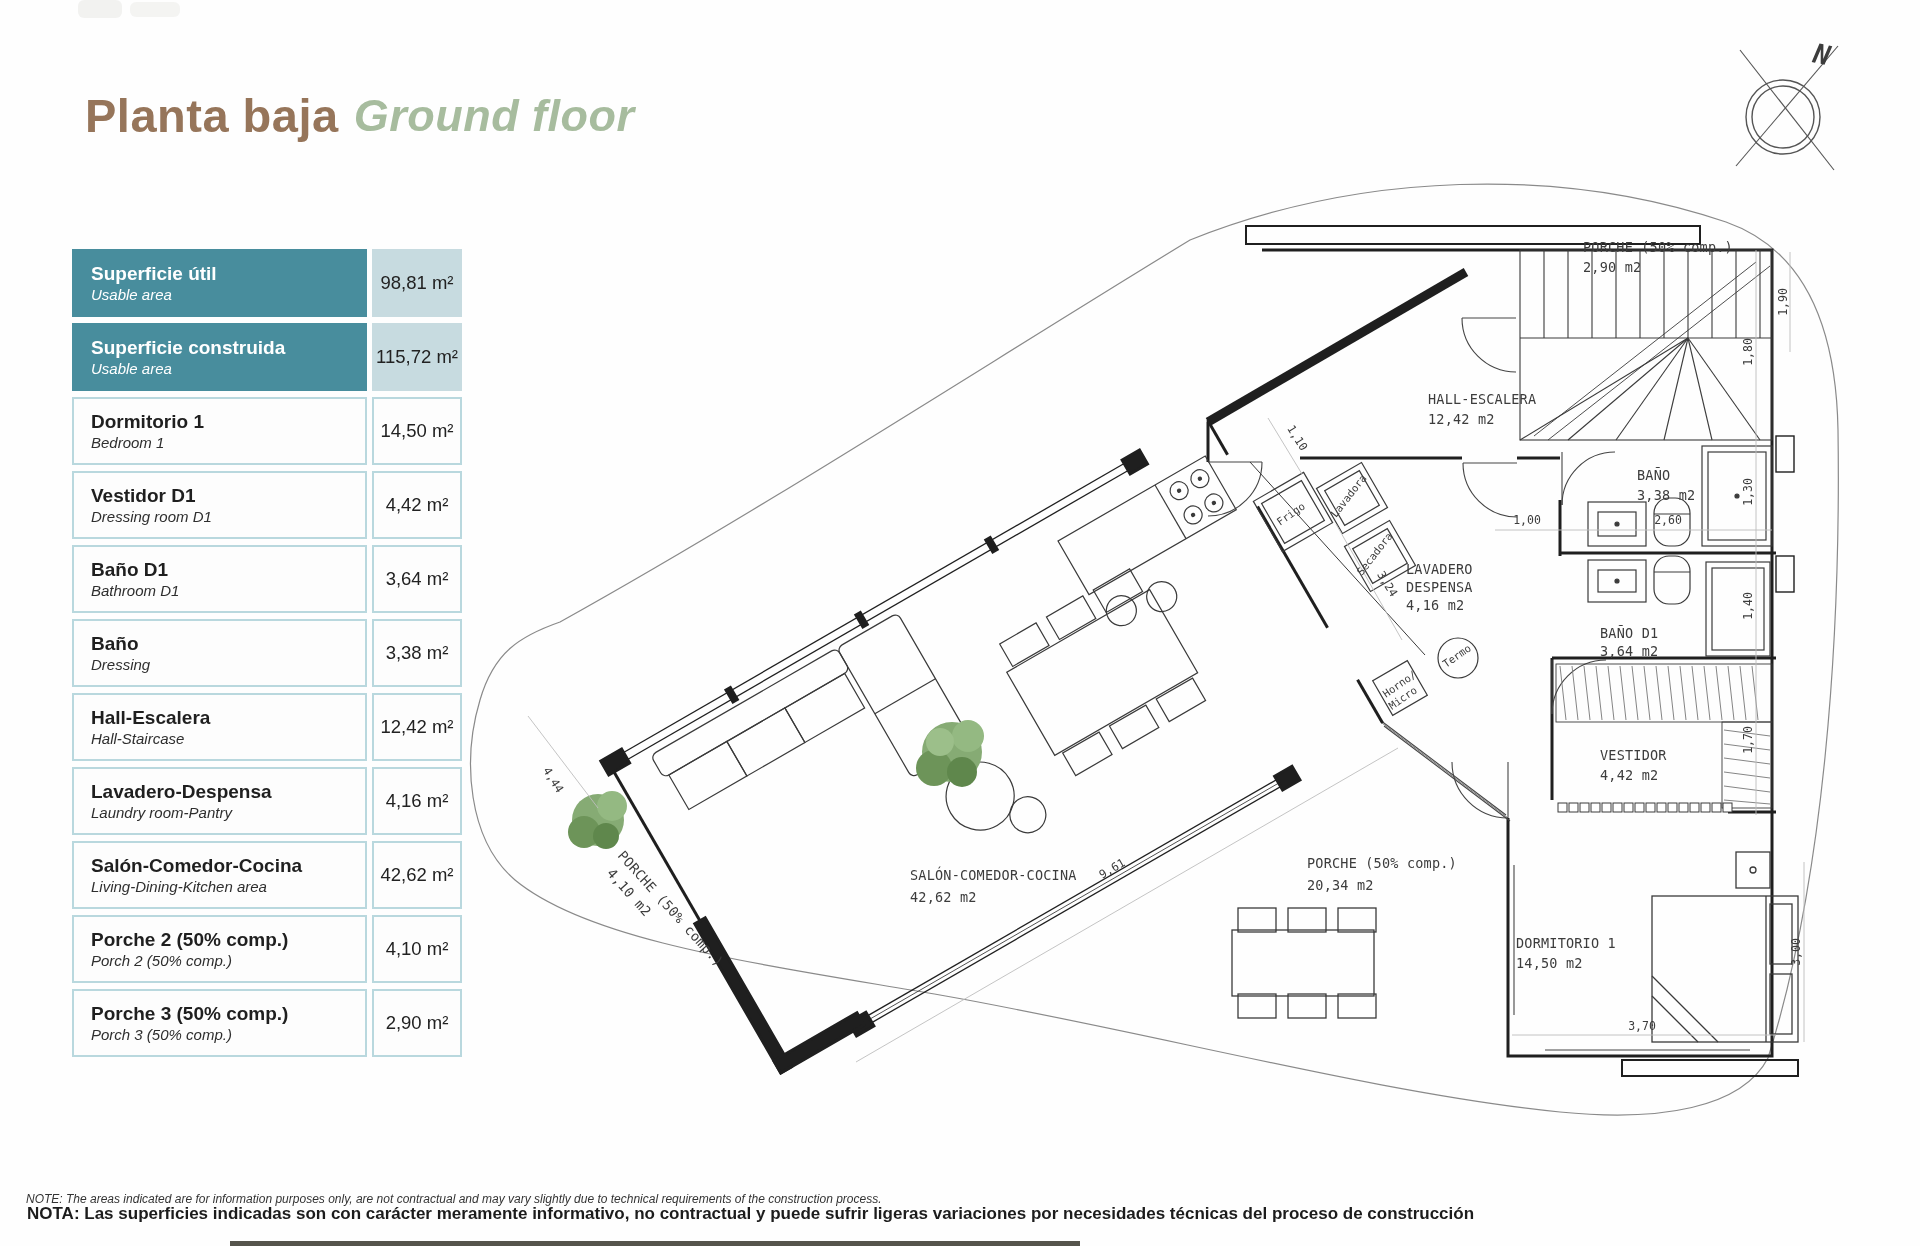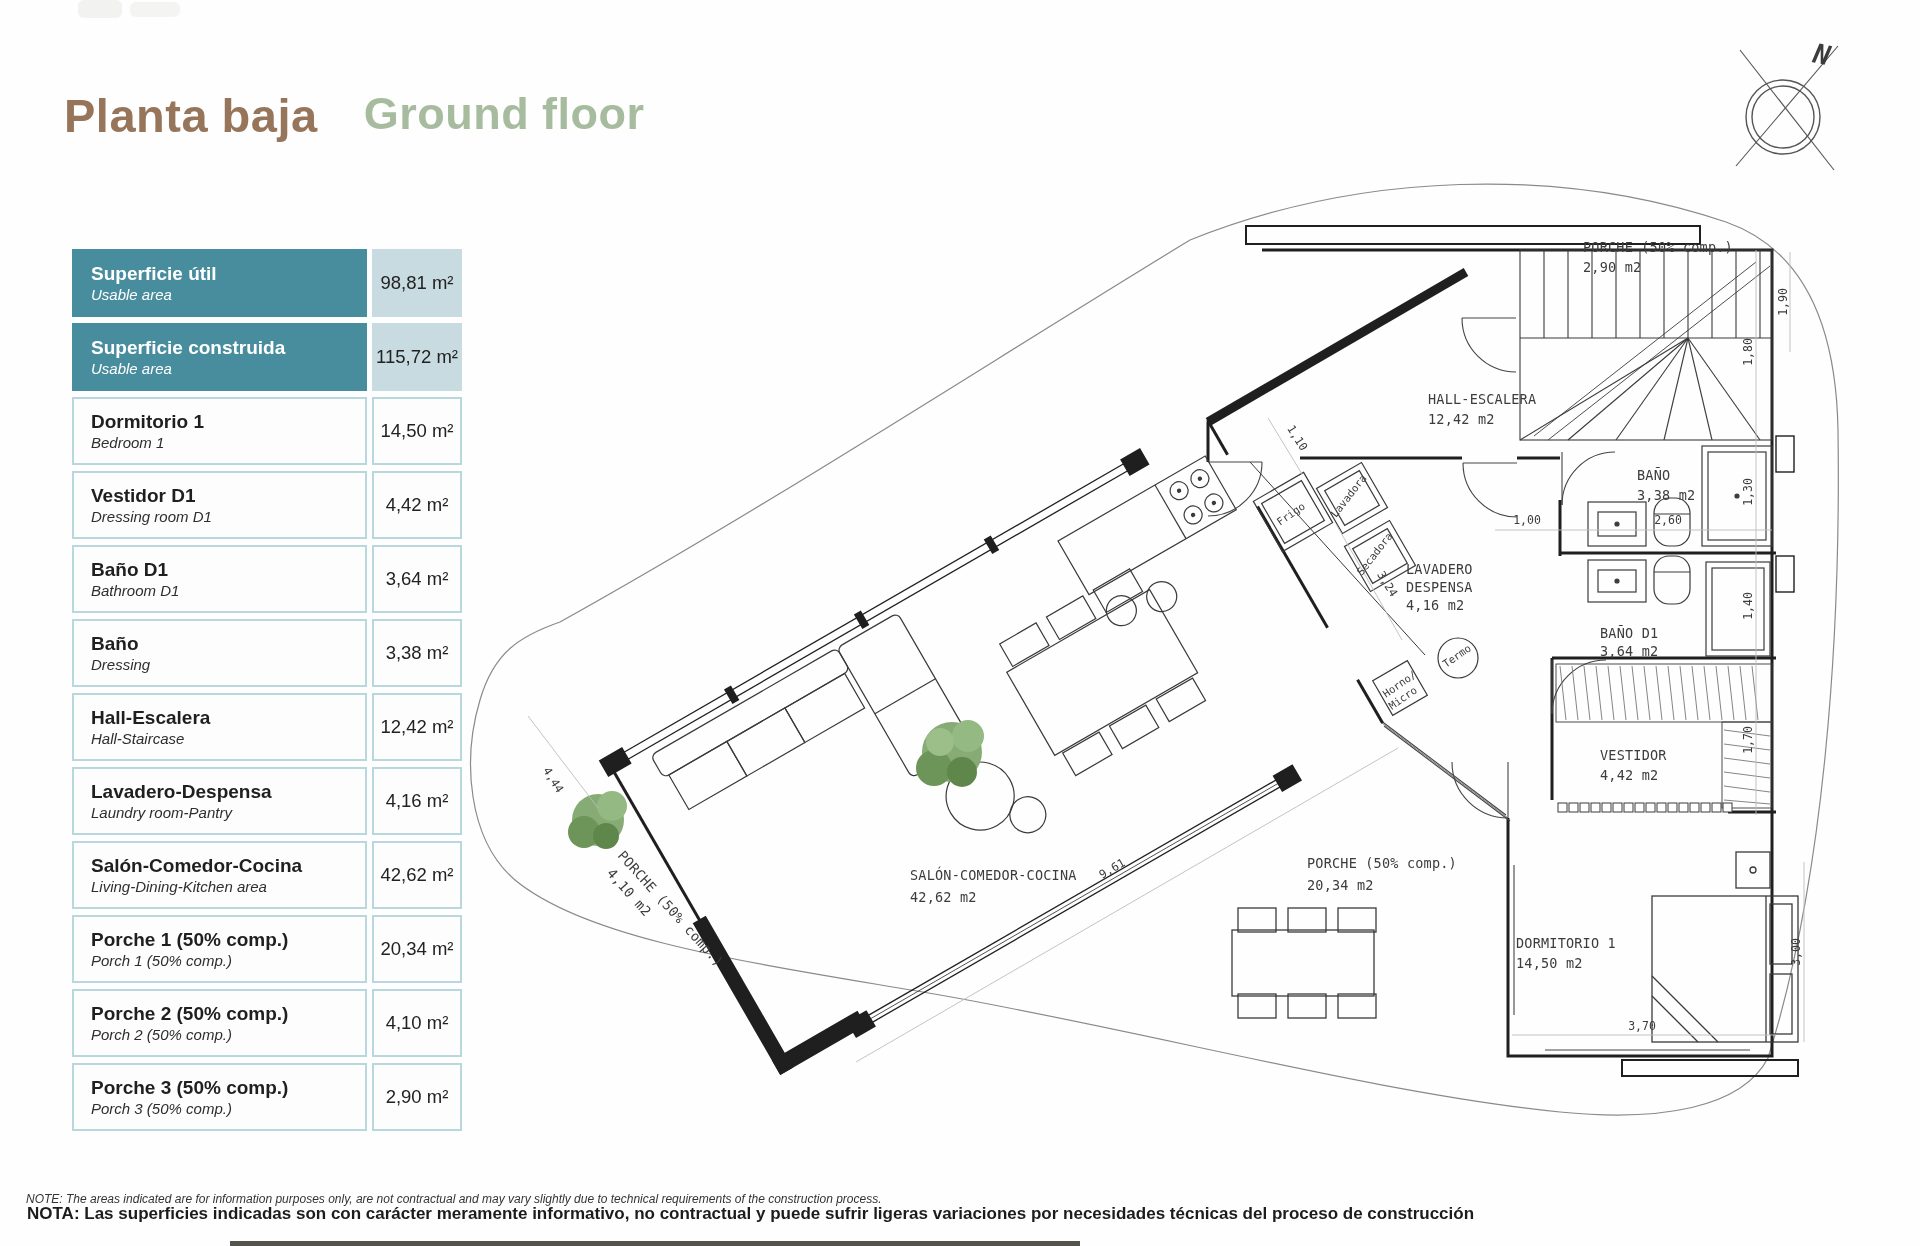--- a/index.html
+++ b/index.html
@@ -1,23 +1,23 @@
 <!DOCTYPE html>
 <html><head>
 <meta charset="utf-8">
 <style>
   html,body{margin:0;padding:0;}
   body{
     width:1920px;height:1246px;position:relative;overflow:hidden;
     background:#fefefe;font-family:"Liberation Sans",sans-serif;
   }
   
-  .title-row{position:absolute;left:64px;top:88px;display:flex;align-items:flex-start;gap:26px;}
+  .title-row{position:absolute;left:85px;top:88px;display:flex;align-items:center;gap:15px;}
   .title-es{font-size:47px;font-weight:bold;color:#96755a;letter-spacing:.5px;}
-  .title-en{font-size:45px;font-weight:bold;color:#a7bc9e;letter-spacing:.5px;margin-left:20px;}
+  .title-en{font-size:45px;font-style:italic;font-weight:bold;color:#a7bc9e;letter-spacing:.5px;}
   
   .area-table{position:absolute;left:72px;top:249px;width:392px;}
   .trow{display:flex;gap:5px;margin-bottom:6px;}
   .tlabel{
     width:274px;height:52px;background:#fdfdfd;border:2px solid #b9d8de;
     padding:6px 0 6px 17px;display:flex;flex-direction:column;justify-content:center;
   }
   .tlabel .es{font-size:19px;font-weight:bold;color:#1f1f1f;line-height:1.25;}
   .tlabel .en{font-size:15px;font-style:italic;color:#2e2e2e;line-height:1.2;}
   .tvalue{
@@ -113,27 +113,20 @@
   </div>
     <div class="trow">
     <div class="tlabel">
       <div class="es">Salón-Comedor-Cocina</div>
       <div class="en">Living-Dining-Kitchen area</div>
     </div>
     <div class="tvalue">42,62 m²</div>
   </div>
     <div class="trow">
     <div class="tlabel">
-      <div class="es">Porche 1 (50% comp.)</div>
-      <div class="en">Porch 1 (50% comp.)</div>
-    </div>
-    <div class="tvalue">20,34 m²</div>
-  </div>
-    <div class="trow">
-    <div class="tlabel">
       <div class="es">Porche 2 (50% comp.)</div>
       <div class="en">Porch 2 (50% comp.)</div>
     </div>
     <div class="tvalue">4,10 m²</div>
   </div>
     <div class="trow">
     <div class="tlabel">
       <div class="es">Porche 3 (50% comp.)</div>
       <div class="en">Porch 3 (50% comp.)</div>
     </div>

